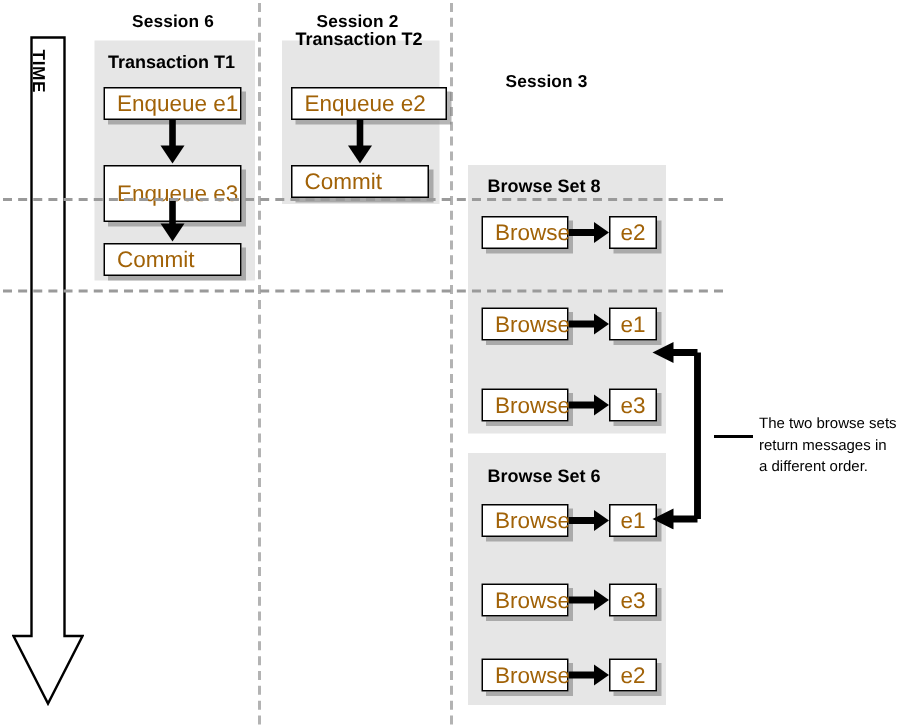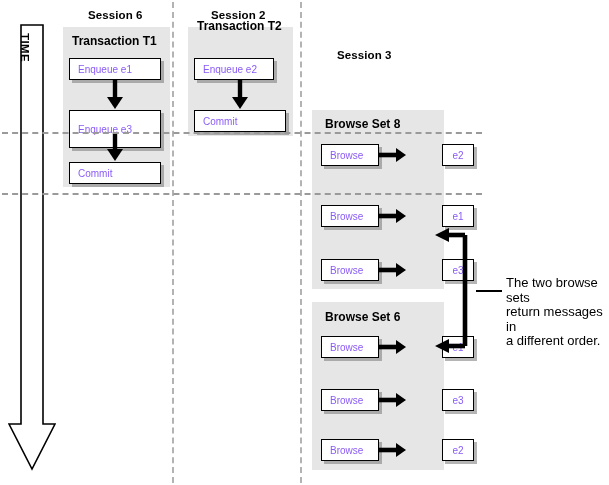--- a/index.html
+++ b/index.html
@@ -59,25 +59,25 @@
 
   
   .box {
     position: absolute;
     background: #ffffff;
     border: 1.6px solid #000000;
     box-shadow: 3px 3px 0 0 rgba(120,120,120,0.55);
     box-sizing: border-box;
     display: flex;
     align-items: center;
-    font-size: 10px;
-    color: #8b5cf6;
+    font-size: 15px;
+    color: #a16207;
     padding-left: 8px;
   }
-  .box.center { justify-content: center; padding-left: 0; margin-left: 36px; }
+  .box.center { justify-content: center; padding-left: 0; }
 
   
   .arrow-down {
     position: absolute;
   }
   .arrow-right {
     position: absolute;
   }
 
   
@@ -89,21 +89,21 @@
     color: #000000;
     transform-origin: left top;
     transform: rotate(90deg);
     white-space: nowrap;
     letter-spacing: 0.4px;
   }
 
   
   #callout-text {
     position: absolute;
-    font-size: 13px;
+    font-size: 10px;
     line-height: 14.5px;
     color: #000000;
     white-space: pre-line;
   }
 </style>
 </head>
 <body>
 
 <div id="diagram">
 
@@ -140,21 +140,21 @@
       <line x1="9" y1="0" x2="9" y2="18" stroke="#000000" stroke-width="4.4"></line>
       <polygon points="1,17 17,17 9,29" fill="#000000"></polygon>
     </svg>
   </div>
 
   <div class="box" style="left:69px; top:162px; width:92px; height:22px;">Commit</div>
 
   <div class="panel" style="left:188px; top:27px; width:105px; height:109px;"></div>
   <div class="panel-title" style="left:197px; top:19px;">Transaction T2</div>
 
-  <div class="box" style="left:194px; top:58px; width:80px; height:22px;">Enqueue e2</div>
+  <div class="box" style="left:194px; top:58px; width:104px; height:22px;">Enqueue e2</div>
 
   <div class="arrow-down" style="left:231px; top:80px; width:18px; height:30px;">
     <svg width="18" height="30" viewBox="0 0 18 30">
       <line x1="9" y1="0" x2="9" y2="18" stroke="#000000" stroke-width="4.4"></line>
       <polygon points="1,17 17,17 9,29" fill="#000000"></polygon>
     </svg>
   </div>
 
   <div class="box" style="left:194px; top:110px; width:92px; height:22px;">Commit</div>
 

